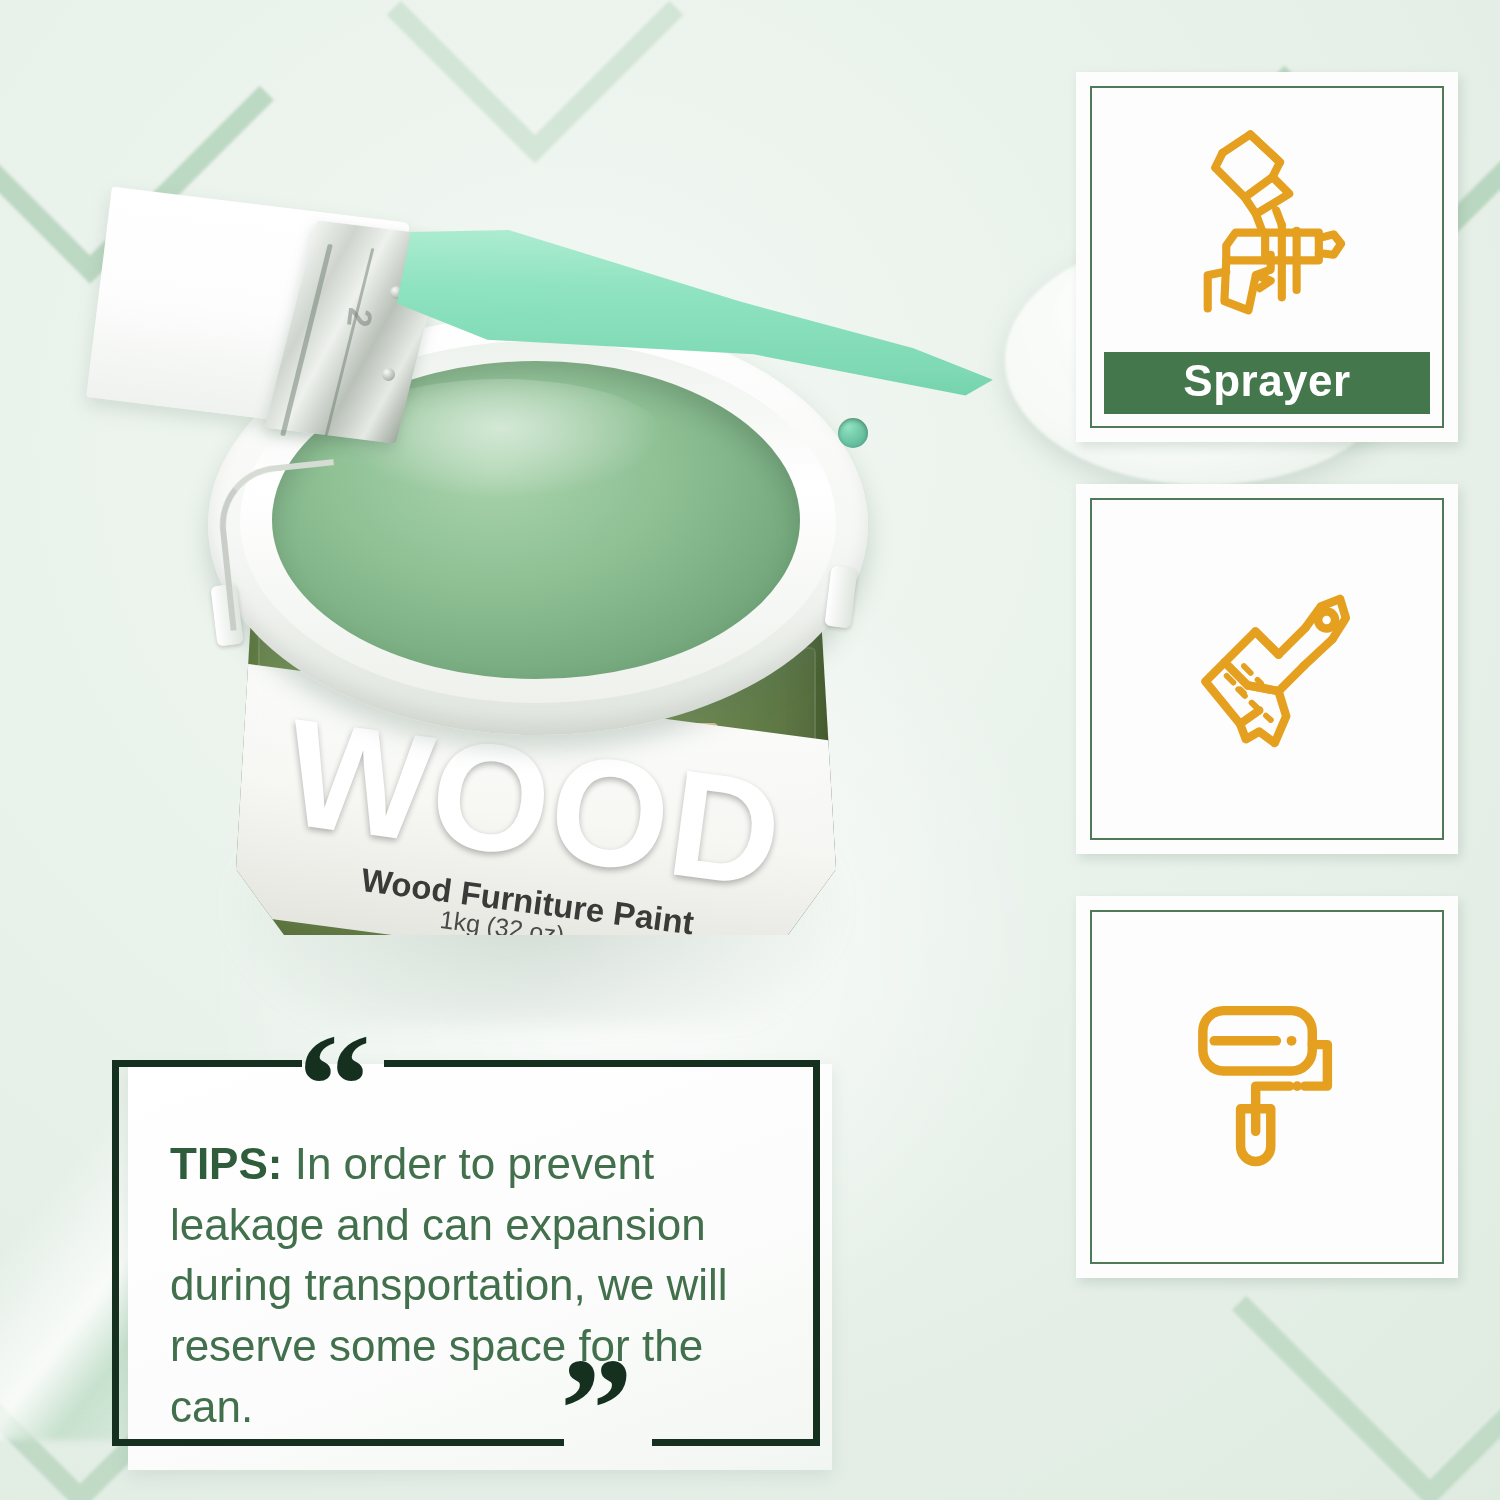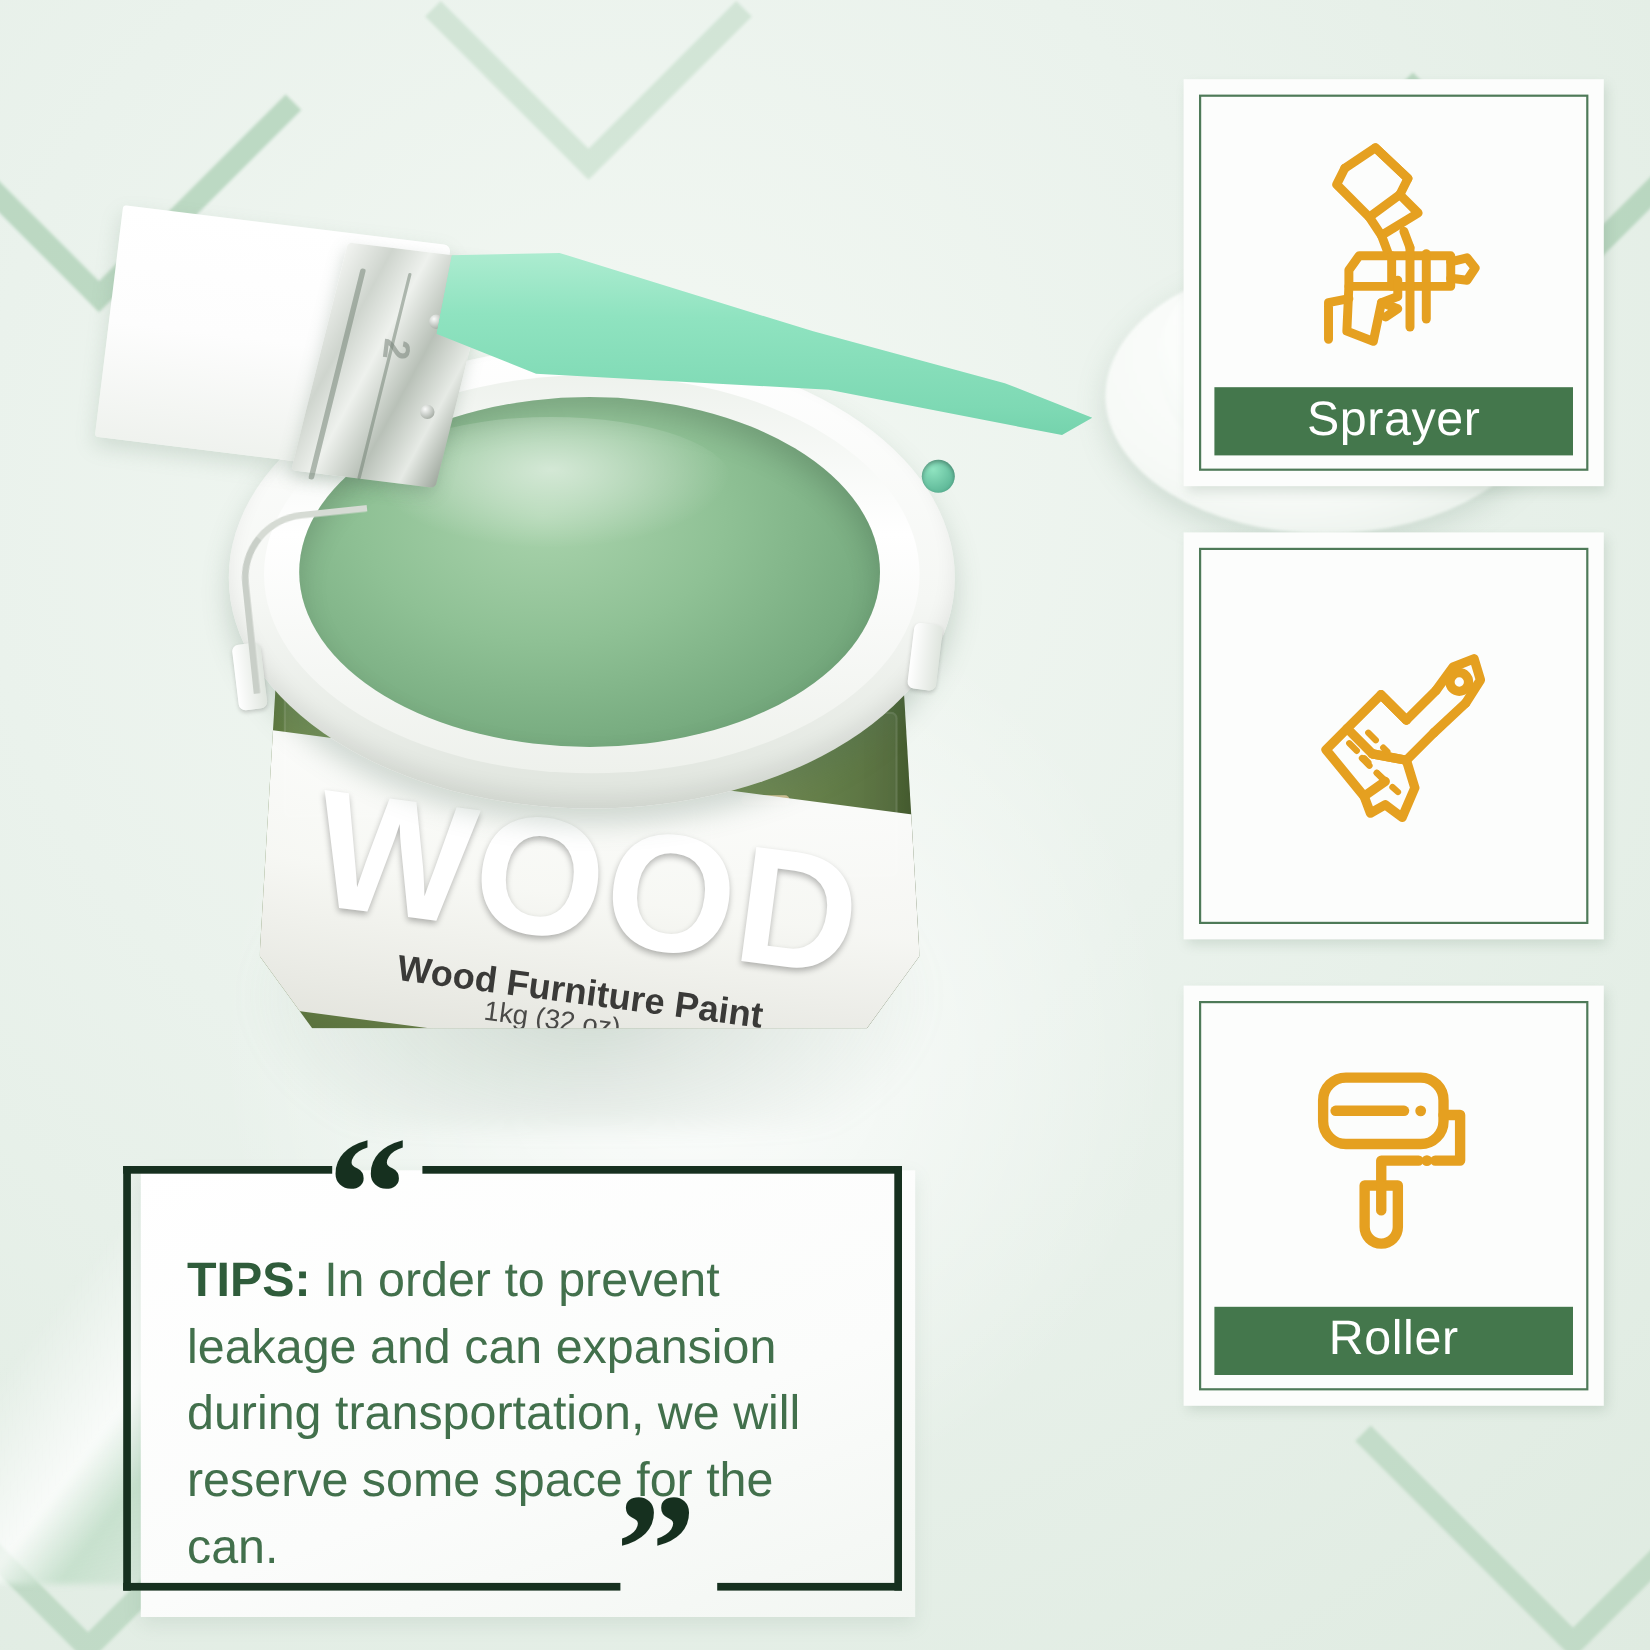--- a/index.html
+++ b/index.html
@@ -230,21 +230,21 @@
     display:flex; flex-direction:column; align-items:center; justify-content:flex-start;
     padding:14px 12px 12px 12px;
   }
   .card.c1{ top:72px; height:370px; }
   .card.c2{ top:484px; height:370px; }
   .card.c3{ top:896px; height:382px; }
 
   .card-icon{ flex:1; display:flex; align-items:center; justify-content:center; width:100%; }
   .card-banner{
     width:100%; background:#44774c; color:#ffffff;
-    text-align:center; font-weight:normal; font-size:44px;
+    text-align:center; font-weight:bold; font-size:44px;
     padding:6px 0 10px 0; letter-spacing:.5px; line-height:1.05;
   }
 
   
   .tips{ position:absolute; left:112px; top:1048px; width:712px; height:410px; }
   .tips-panel{
     position:absolute; left:16px; top:16px; right:-8px; bottom:-12px;
     background:linear-gradient(160deg,#ffffff 0%,#fbfcfb 60%,#f2f6f2 100%);
     box-shadow:0 6px 16px rgba(120,150,130,.16);
   }
@@ -420,21 +420,20 @@
           <circle cx="63" cy="28" r="2.6" fill="#e5a020" stroke="none"></circle>
 
           <path d="M74 30 L82 30 L82 52 L70 52"></path>
           <path d="M62 52 L44 52 L44 64"></path>
           <circle cx="66" cy="52" r="2.6" fill="#e5a020" stroke="none"></circle>
 
           <path d="M36 64 L52 64 L52 84 A8 8 0 0 1 36 84 Z"></path>
           <path d="M44 64 L44 76"></path>
         </svg>
       </div>
-      <div class="card-banner">Roller</div>
     </div>
   </div>
 
   <div class="tips">
     <div class="tips-panel"></div>
     <div class="tb tb-top"></div>
     <div class="tb tb-top2"></div>
     <div class="tb tb-left"></div>
     <div class="tb tb-right"></div>
     <div class="tb tb-bottom"></div>

